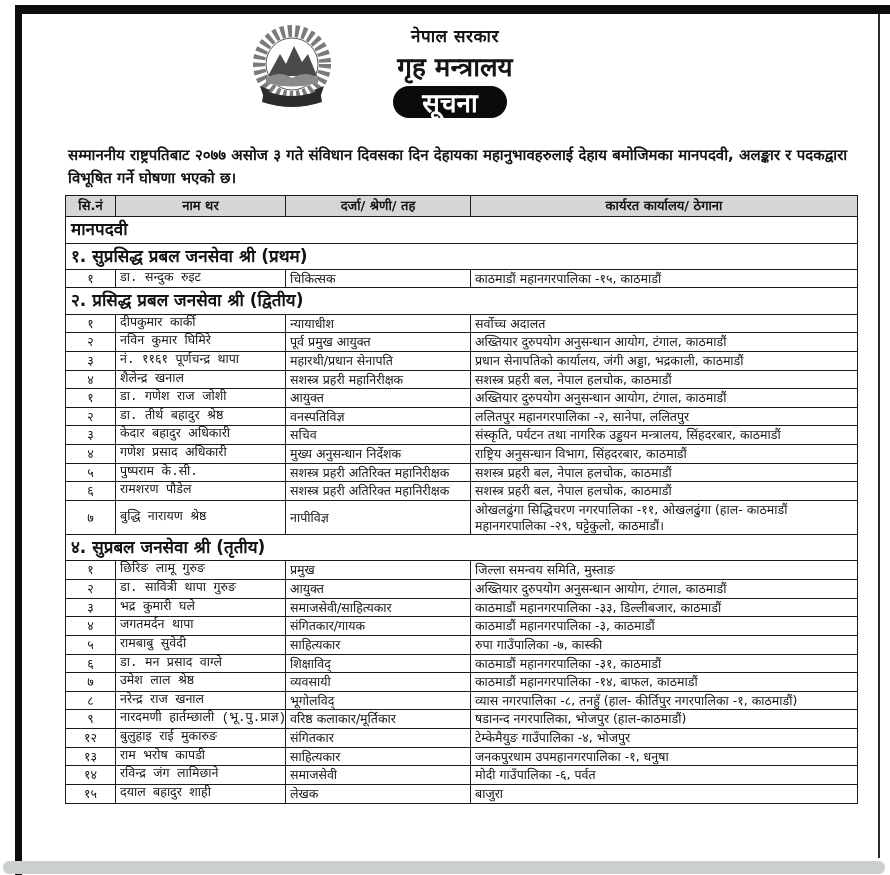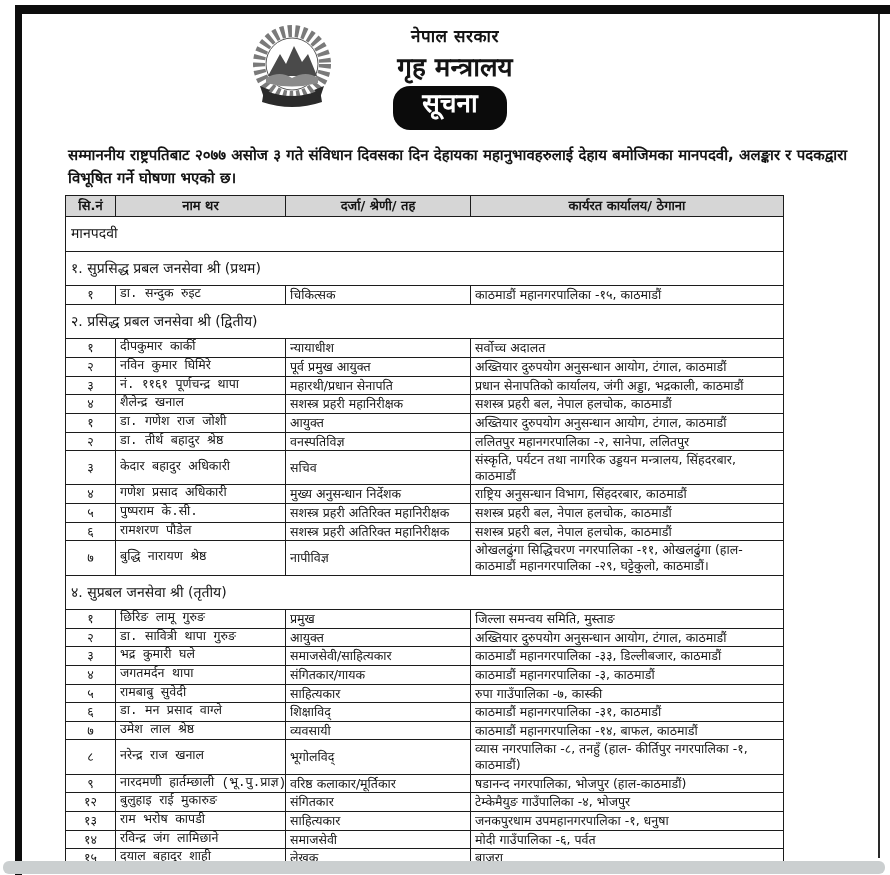--- a/index.html
+++ b/index.html
@@ -11,42 +11,42 @@
   
   .frame-top{position:absolute;left:15px;top:5px;width:875px;height:9px;background:#0d0d0d;}
   .frame-left{position:absolute;left:15px;top:5px;width:7px;height:870px;background:#0d0d0d;}
   .edge-right{position:absolute;left:878px;top:14px;width:2px;height:844px;background:#2a2a2a;}
   .scroll-strip{position:absolute;left:3px;bottom:1px;width:882px;height:13px;background:#cbcfd0;border-radius:6px;}
   
   .emblem{position:absolute;left:250px;top:20px;width:84px;height:96px;}
   .gov-line{position:absolute;left:10px;top:24px;width:890px;text-align:center;font-weight:bold;font-size:17px;letter-spacing:.5px;}
   .ministry-line{position:absolute;left:10px;top:48px;width:890px;text-align:center;font-weight:bold;font-size:26px;}
   .notice-badge{
-    position:absolute;left:393px;top:86px;width:114px;height:44px;
+    position:absolute;left:393px;top:86px;width:114px;height:32px;
     border-radius:17px;text-align:center;line-height:35px;
     font-size:26px;font-weight:bold;
   }
   .intro{position:absolute;left:68px;top:144px;width:810px;font-size:15px;font-weight:bold;line-height:23px;}
   
   table.honors{
-    position:absolute;left:65px;top:195px;width:719px;
+    position:absolute;left:65px;top:195px;width:793px;
     border-collapse:collapse;table-layout:fixed;
   }
   table.honors th, table.honors td{
     border:1.5px solid #1c1c1c;padding:1px 4px;vertical-align:middle;
     font-size:12.5px;line-height:1.25;overflow:hidden;
   }
   table.honors th{
     background:#d6d6d6;font-size:13px;font-weight:bold;text-align:center;padding:2px 2px;
   }
   td.c0{text-align:center;}
   td.c1{white-space:nowrap;font-family:Liberation Mono, monospace;}
   td.c2{white-space:nowrap;font-size:11.5px;margin-top:44px;}
   td.c3{font-size:12px;}
-  tr.sec td{font-weight:normal;font-size:14px;padding:8px 5px;}
+  tr.sec td{font-weight:bold;font-size:17px;padding:2px 5px;}
 </style>
 </head>
 <body>
 
 <div>
 
   <div class="frame-top"></div>
   <div class="frame-left"></div>
   <div class="edge-right"></div>
 

